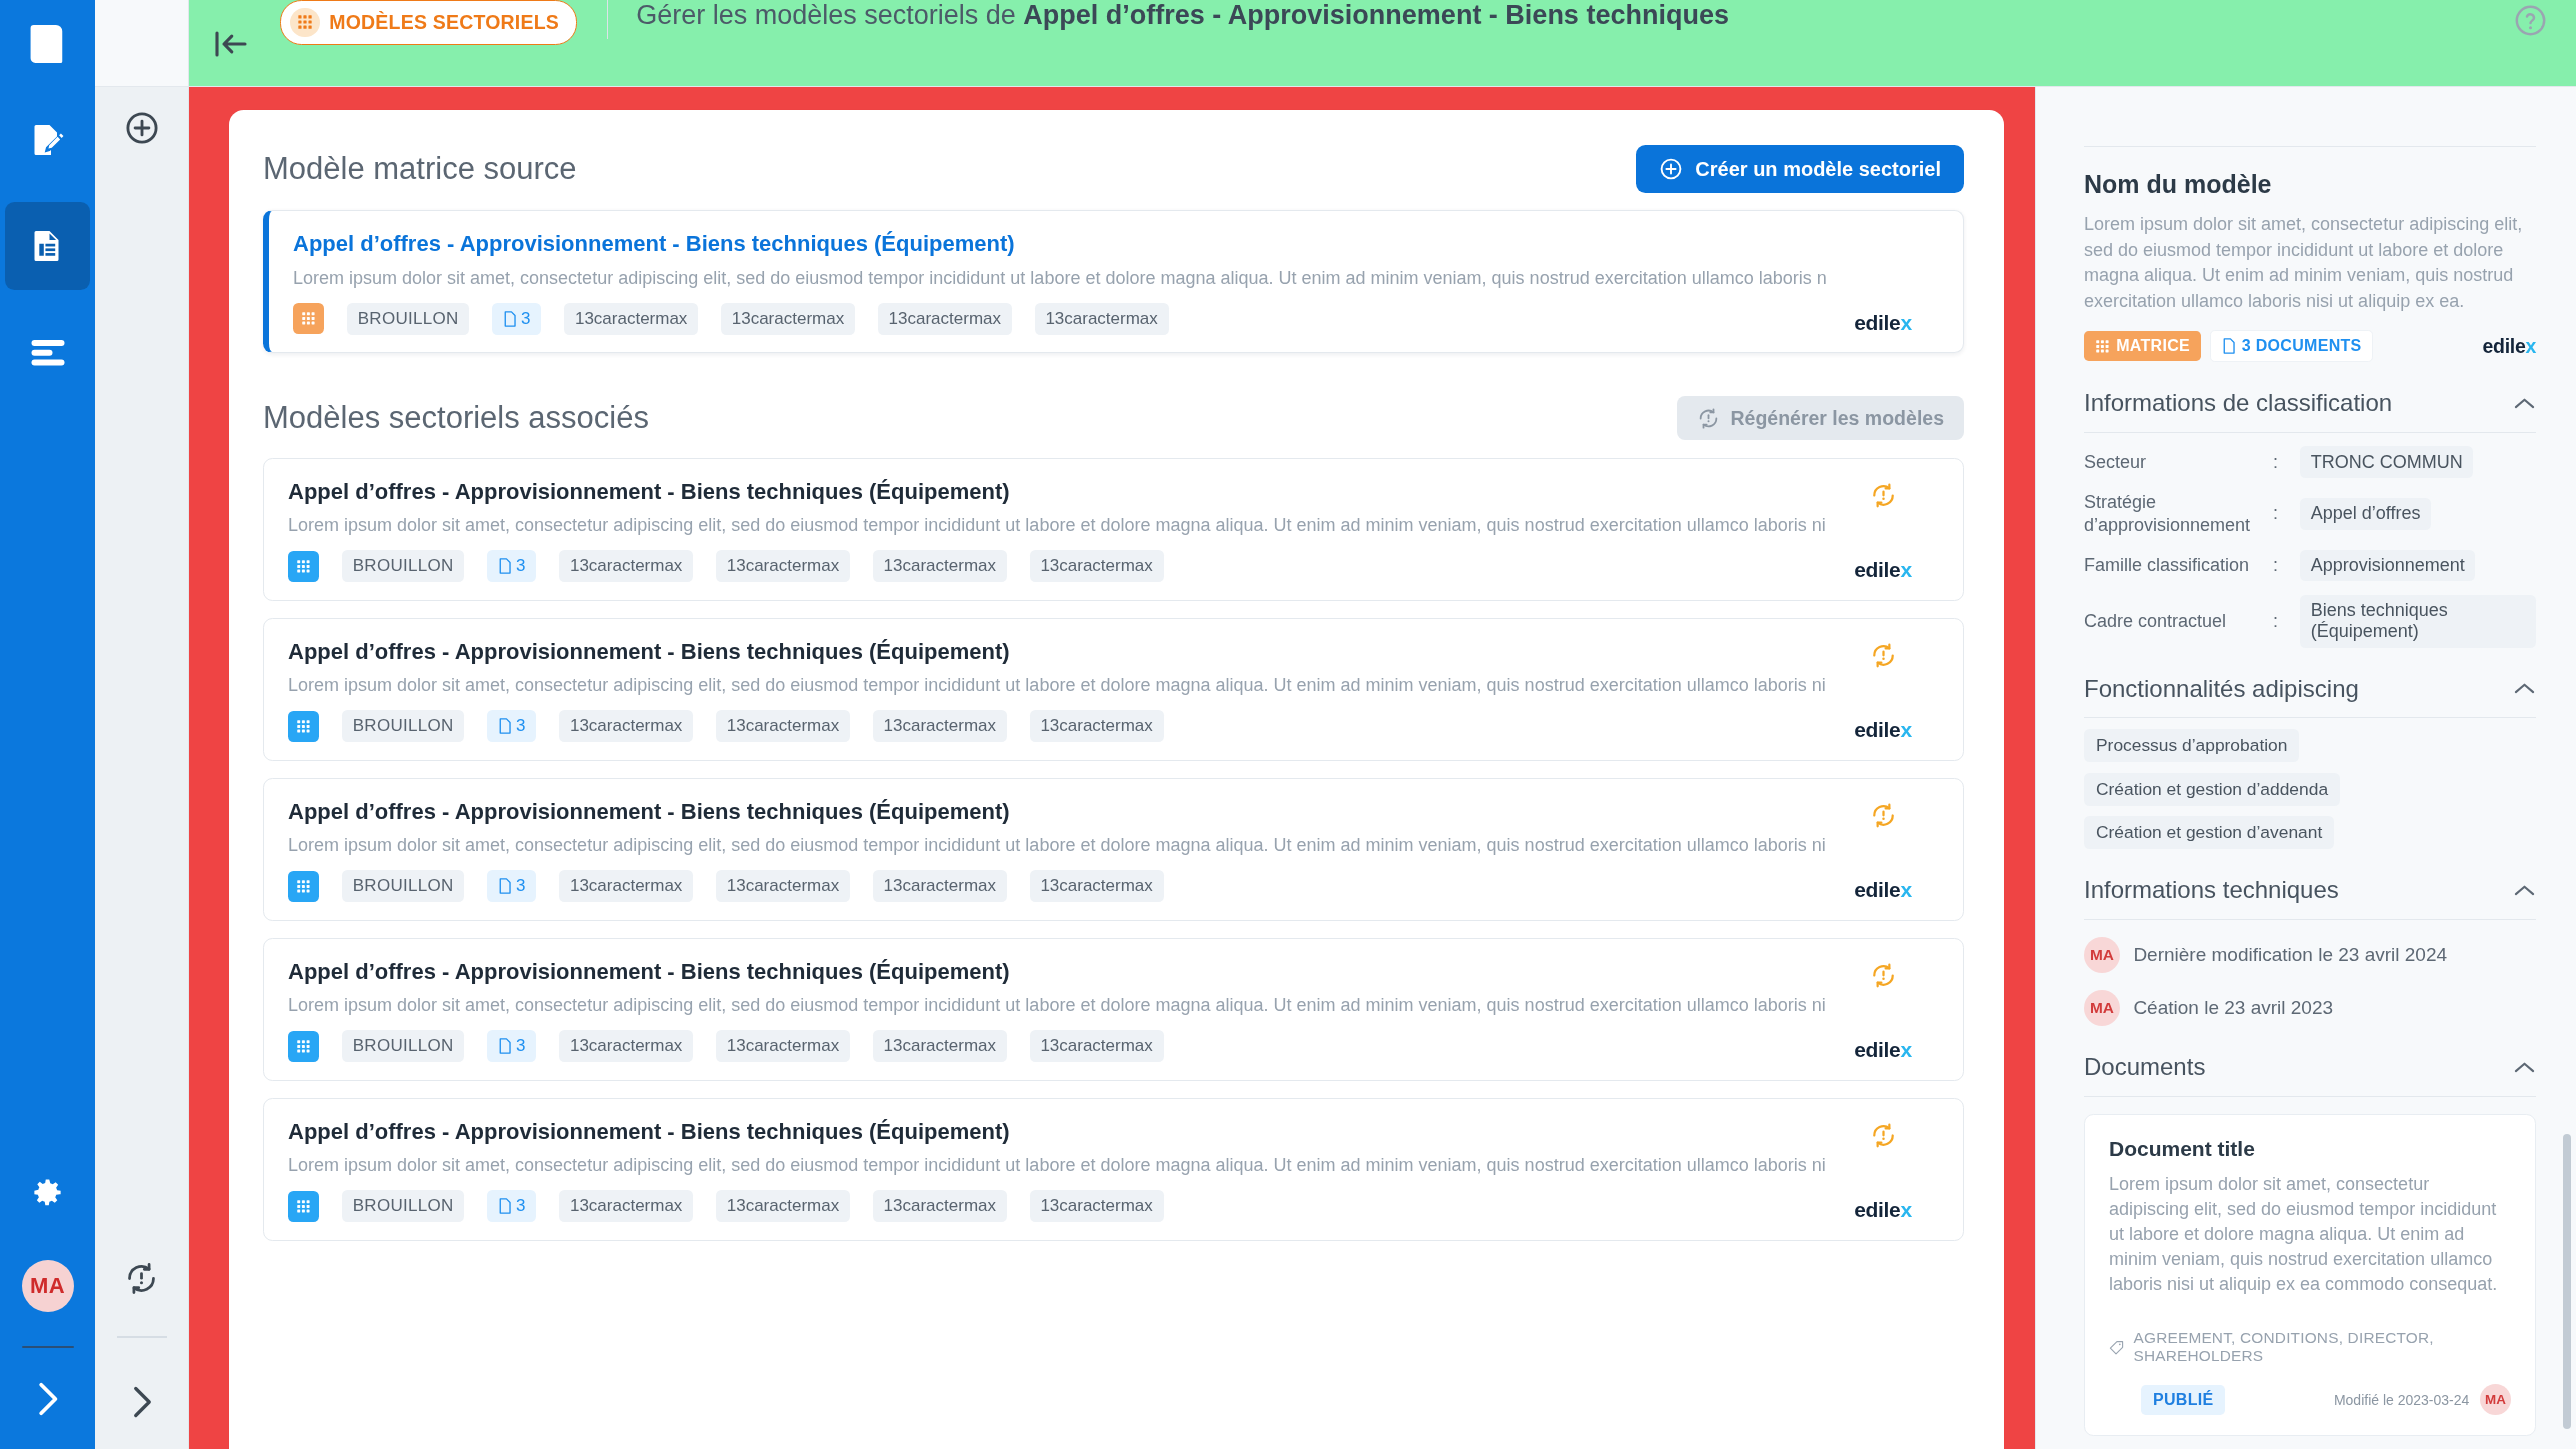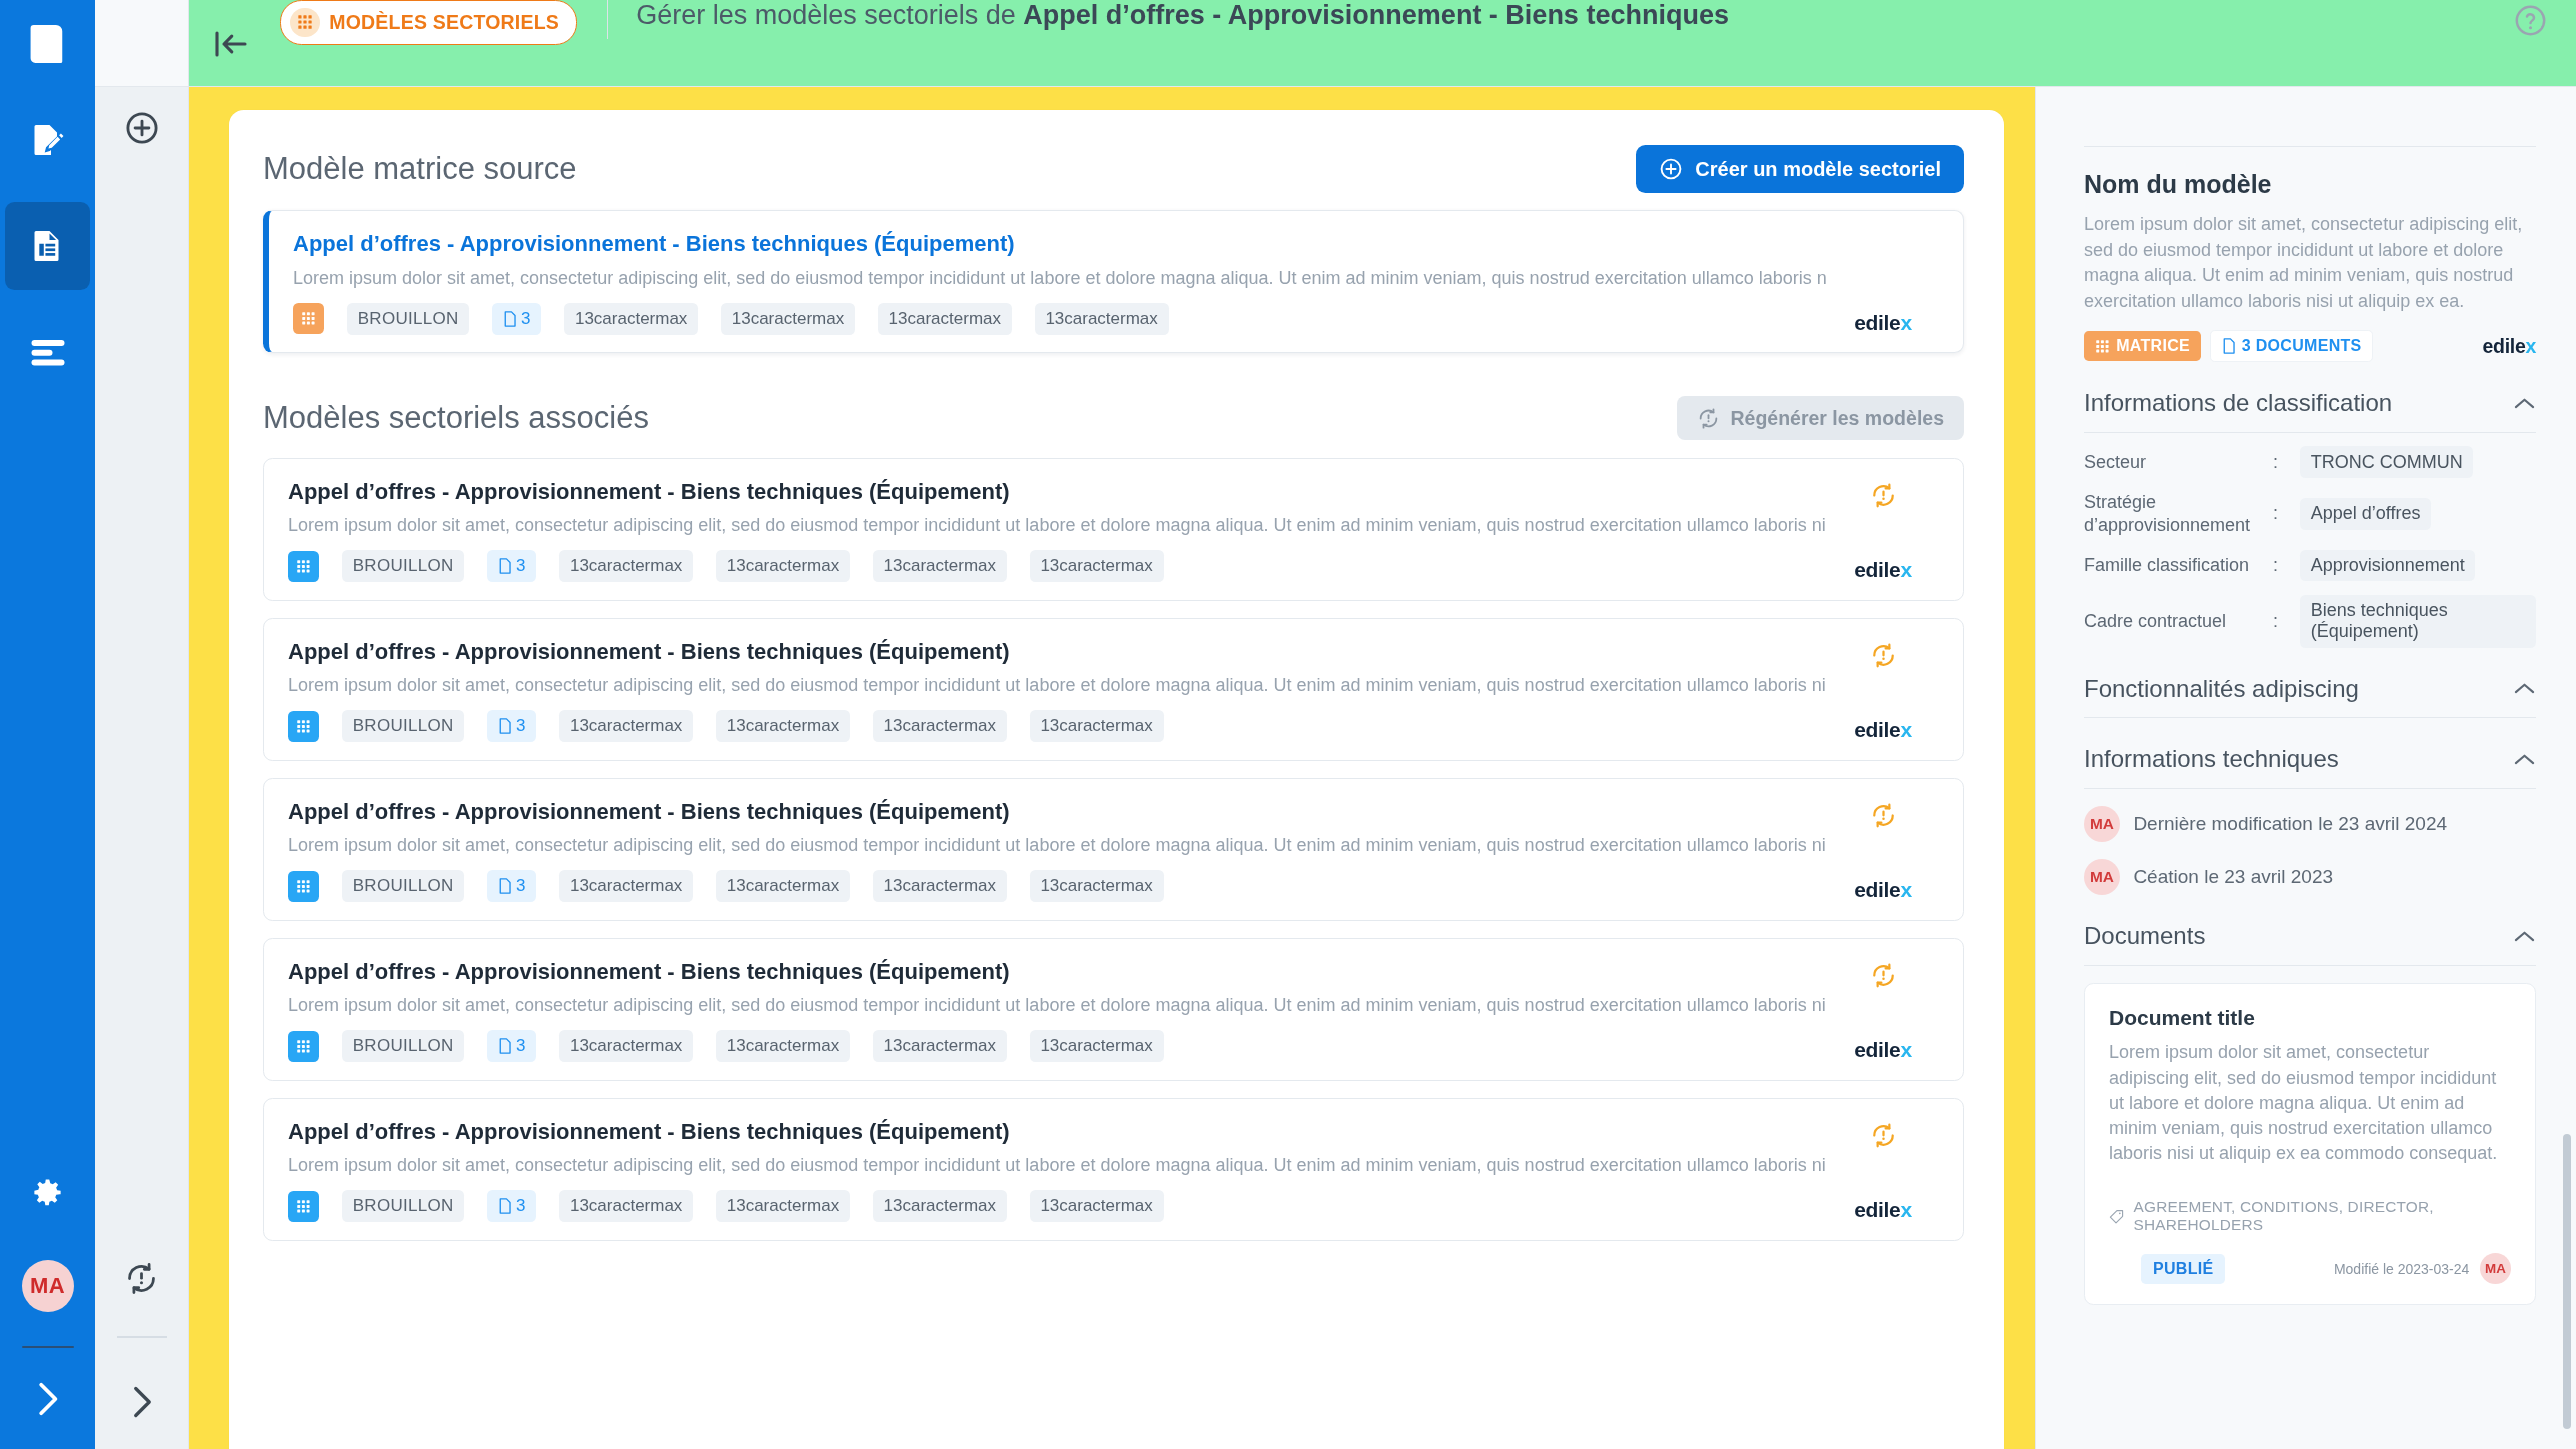--- a/index.html
+++ b/index.html
@@ -71,21 +71,21 @@
     display:flex; align-items:center; justify-content:center;
   }
   .vdiv { width: 1.3px; height: 39px; background: #dde3e9; margin: 0 28px 0 29.5px; }
   .page-title { font-size: 27px; color: #4c5a68; font-weight: 400; white-space: nowrap; }
   .page-title b { font-weight: 700; color: #3b4856; }
   .help-btn { margin-left: auto; width: 40px; height: 40px; display:flex; align-items:center; justify-content:center; }
 
   
   .body { flex: 1 1 auto; display: flex; min-height: 0; }
   .content {
-    flex: 1 1 auto; background: #fde047; position: relative; overflow: hidden;
+    flex: 1 1 auto; background: #ef4444; position: relative; overflow: hidden;
     padding: 0;
   }
   .panel {
     background: #fff; margin: 23px 31px 0 40px; border-radius: 14.8px 14.8px 0 0;
     min-height: 1342px; padding: 35px 40px 0 34px;
     box-shadow: 0 0.7px 1.3px rgba(16,30,54,.05);
   }
   .sec-head { display:flex; align-items:center; justify-content: space-between; }
   .sec-title { font-size: 31px; color: #5b6672; font-weight: 400; }
   .btn-primary {
@@ -677,20 +677,21 @@
         </div>
 
         <div class="sec">
           <div class="sec-row">
             <span class="sec-h">Fonctionnalités adipiscing</span>
             <svg width="23" height="14.8" viewBox="0 0 18 12">
               <path d="M2 9l7-6 7 6" fill="none" stroke="#5d6874" stroke-width="1.7" stroke-linecap="round" stroke-linejoin="round"></path>
             </svg>
           </div>
           <div class="sec-hr"></div>
+          <div id="feature-pills"><span class="pill">Processus d’approbation</span><br><span class="pill">Création et gestion d’addenda</span><br><span class="pill">Création et gestion d’avenant</span><br></div>
         </div>
 
         <div class="sec">
           <div class="sec-row">
             <span class="sec-h">Informations techniques</span>
             <svg width="23" height="14.8" viewBox="0 0 18 12">
               <path d="M2 9l7-6 7 6" fill="none" stroke="#5d6874" stroke-width="1.7" stroke-linecap="round" stroke-linejoin="round"></path>
             </svg>
           </div>
           <div class="sec-hr"></div>

